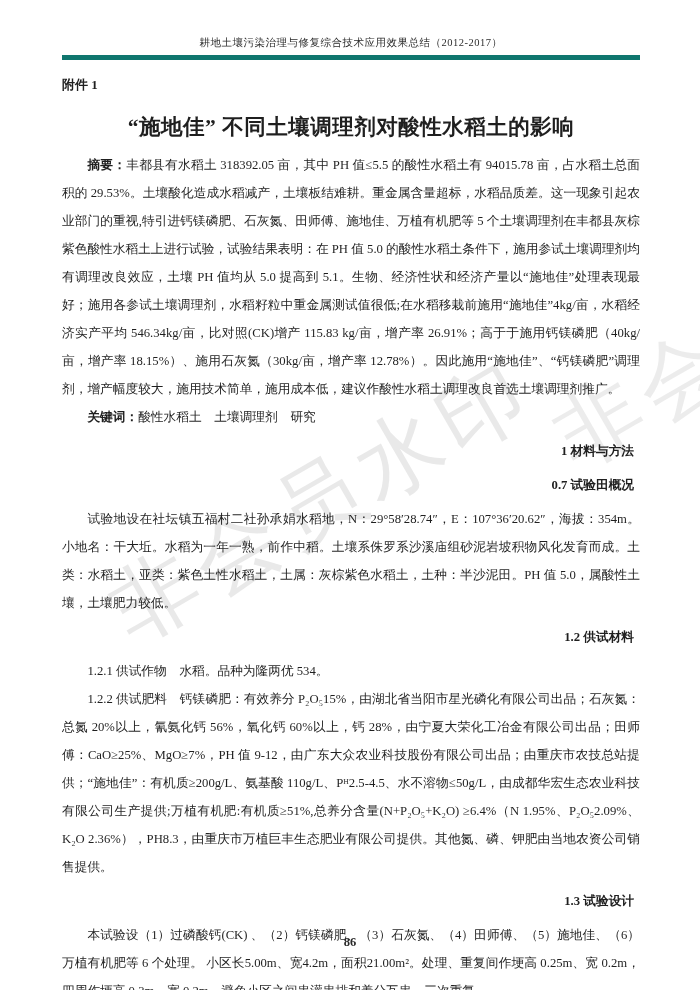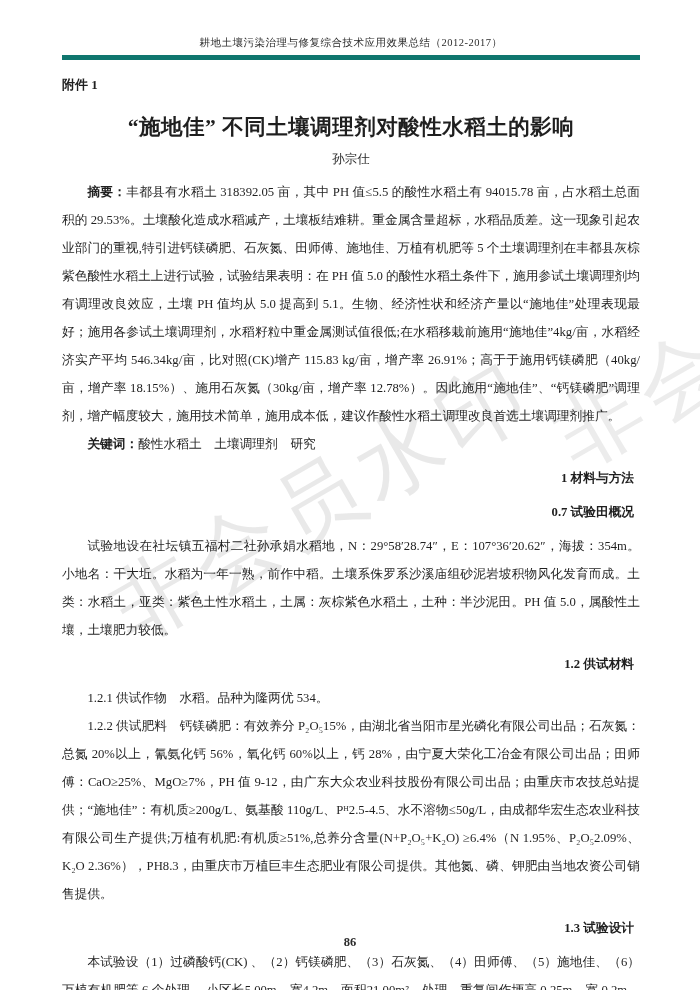--- a/index.html
+++ b/index.html
@@ -101,21 +101,20 @@
   <div class="content">
 
     <div class="running-header">
       <span>耕地土壤污染治理与修复综合技术应用效果总结（2012-2017）</span>
     </div>
 
     <div class="attachment">附件 1</div>
 
     <h1 class="title">“施地佳” 不同土壤调理剂对酸性水稻土的影响</h1>
 
-    <div class="author">孙宗仕</div>
 
     <p class="para abstract"><span class="inline-label">摘要：</span><span>丰都县有水稻土 318392.05 亩，其中 PH 值≤5.5 的酸性水稻土有 94015.78 亩，占水稻土总面积的 29.53%。土壤酸化造成水稻减产，土壤板结难耕。重金属含量超标，水稻品质差。这一现象引起农业部门的重视,特引进钙镁磷肥、石灰氮、田师傅、施地佳、万植有机肥等 5 个土壤调理剂在丰都县灰棕紫色酸性水稻土上进行试验，试验结果表明：在 PH 值 5.0 的酸性水稻土条件下，施用参试土壤调理剂均有调理改良效应，土壤 PH 值均从 5.0 提高到 5.1。生物、经济性状和经济产量以“施地佳”处理表现最好；施用各参试土壤调理剂，水稻籽粒中重金属测试值很低;在水稻移栽前施用“施地佳”4kg/亩，水稻经济实产平均 546.34kg/亩，比对照(CK)增产 115.83 kg/亩，增产率 26.91%；高于于施用钙镁磷肥（40kg/亩，增产率 18.15%）、施用石灰氮（30kg/亩，增产率 12.78%）。因此施用“施地佳”、“钙镁磷肥”调理剂，增产幅度较大，施用技术简单，施用成本低，建议作酸性水稻土调理改良首选土壤调理剂推广。</span></p>
 
     <p class="para"><span class="inline-label">关键词：</span><span>酸性水稻土　土壤调理剂　研究</span></p>
 
     <p class="heading">1 材料与方法</p>
 
     <p class="heading">0.7 试验田概况</p>
     <p class="para">试验地设在社坛镇五福村二社孙承娟水稻地，N：29°58′28.74″，E：107°36′20.62″，海拔：354m。小地名：干大坵。水稻为一年一熟，前作中稻。土壤系侏罗系沙溪庙组砂泥岩坡积物风化发育而成。土类：水稻土，亚类：紫色土性水稻土，土属：灰棕紫色水稻土，土种：半沙泥田。PH 值 5.0，属酸性土壤，土壤肥力较低。</p>
 

